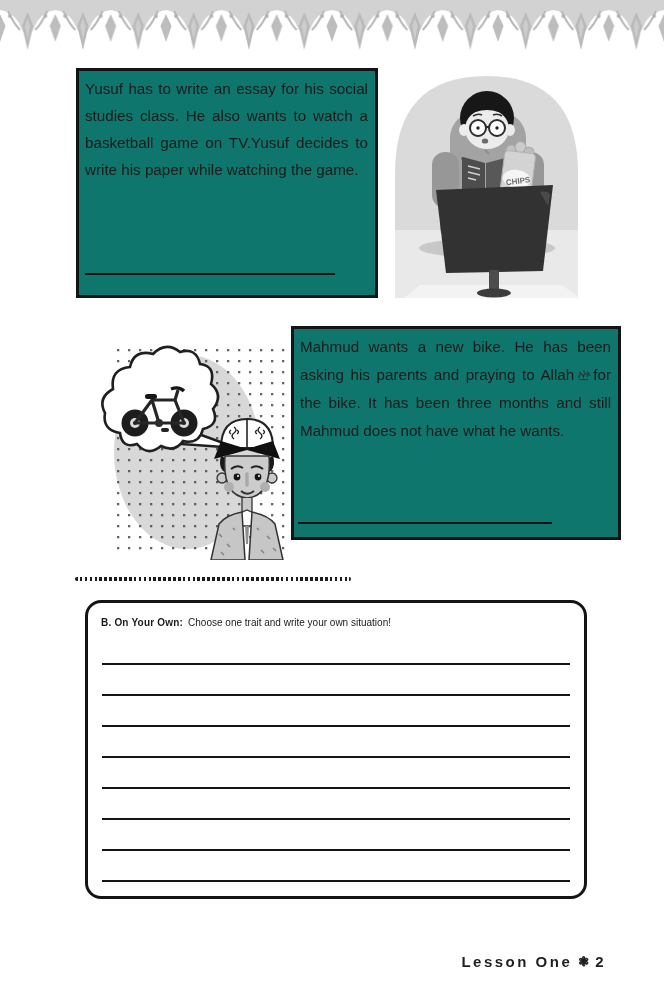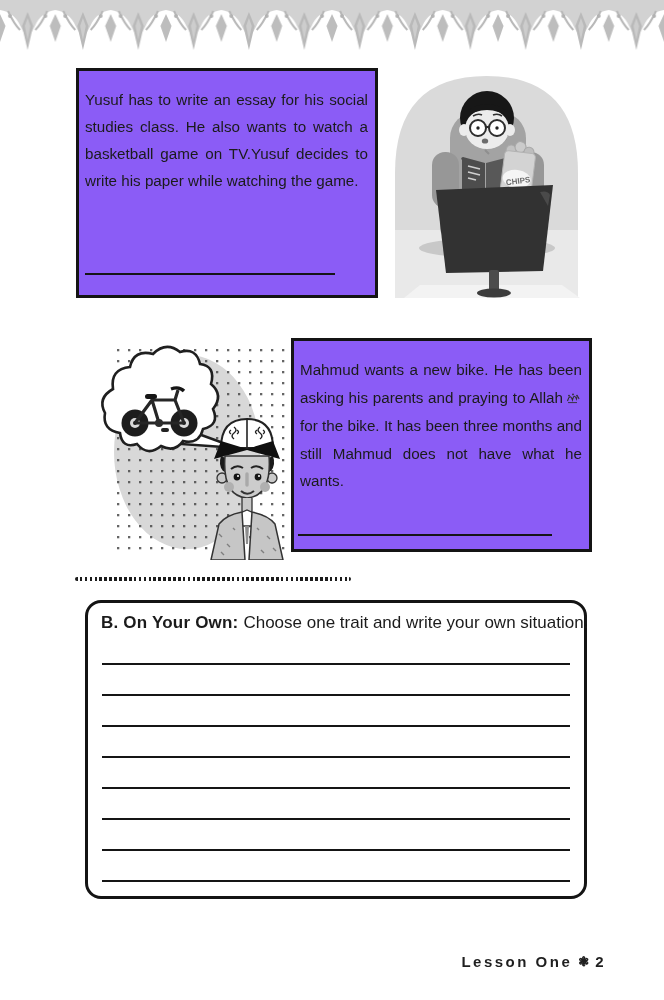--- a/index.html
+++ b/index.html
@@ -4,46 +4,46 @@
 <style>
   html,body{margin:0;padding:0;background:#fff;}
   .page{
     position:relative;width:664px;height:1000px;background:#fff;overflow:hidden;
     font-family:"Liberation Sans",sans-serif;color:#1b1b1b;
   }
   
   .ornament-band{position:absolute;left:0;top:0;width:664px;height:52px;}
   
   .story-box{
-    position:absolute;box-sizing:border-box;border:3px solid #141414;background:#8b5cf6;
-    padding:15px 7px 4px 6px;font-size:15.2px;line-height:27px;text-align:justify;
+    position:absolute;box-sizing:border-box;border:3px solid #141414;background:#0f766e;
+    padding:4px 7px 4px 6px;font-size:15.2px;line-height:27px;text-align:justify;
   }
   .story-box p{margin:0 0 7px 0;}
   .box-a{left:76px;top:68px;width:302px;height:230px;}
-  .box-b{left:291px;top:338px;width:301px;height:214px;line-height:27.5px;}
+  .box-b{left:291px;top:326px;width:330px;height:214px;line-height:27.5px;}
   .answer-line{position:absolute;height:0;border-bottom:2px solid #151515;}
   .line-a{left:6px;bottom:20px;width:250px;}
   .line-b{left:4px;bottom:13px;width:254px;}
   .honorific{display:inline-block;vertical-align:-1px;margin:0 2px;}
   
   .illus{position:absolute;}
   .illus-a{left:390px;top:66px;width:205px;height:232px;}
   .illus-b{left:95px;top:338px;width:195px;height:222px;}
   
   .dotted-sep{
     position:absolute;left:75px;top:577px;width:276px;height:3.6px;
     background:repeating-linear-gradient(90deg,#1c1c1c 0 2.6px,transparent 2.6px 4.9px);
     border-radius:2px;
   }
   
   .own-box{
     position:absolute;left:85px;top:600px;width:502px;height:299px;box-sizing:border-box;
     border:3px solid #141414;border-radius:16px;background:#fff;
   }
-  .own-header{position:absolute;left:13px;top:9px;right:10px;font-size:17px;line-height:22px;white-space:nowrap;}
+  .own-header{position:absolute;left:13px;top:9px;right:10px;font-size:10px;line-height:22px;white-space:nowrap;}
   .own-label{font-weight:700;letter-spacing:.2px;margin-right:5px;}
   .answer-lines{
     position:absolute;left:14px;right:14px;top:60px;bottom:14px;
     display:flex;flex-direction:column;justify-content:space-between;
   }
   .rule-line{height:0;border-bottom:2px solid #151515;}
   .rule-line:first-child{border-bottom-width:2.5px;}
   
   .footer{
     position:absolute;right:58px;top:953px;font-size:15px;font-weight:700;

